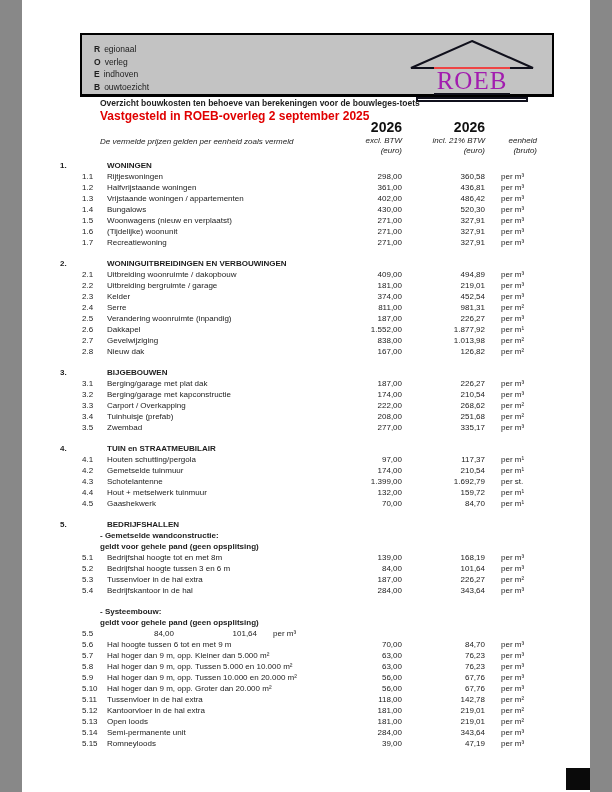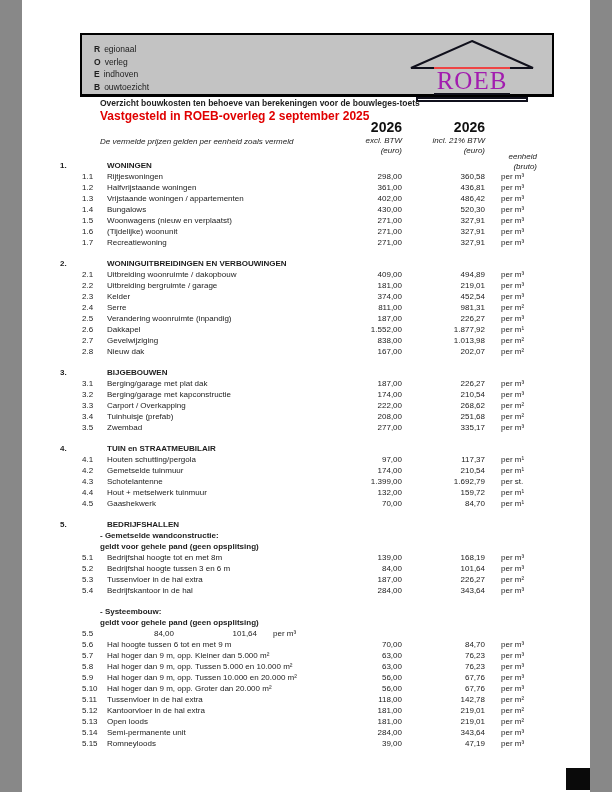--- a/index.html
+++ b/index.html
@@ -22,21 +22,21 @@
   
   .doc-title{position:absolute;left:78px;top:98px;font-size:8.5px;font-weight:bold;color:#1d1d1d;}
   .doc-subtitle{position:absolute;left:78px;top:109px;font-size:12px;font-weight:bold;color:#e00000;}
   .price-note{position:absolute;left:78px;top:137px;font-size:8px;font-style:italic;}
   .colhead{position:absolute;top:119px;text-align:right;}
   .colhead .year{font-size:14px;font-weight:bold;line-height:17px;color:#111;}
   .colhead .lbl{font-size:8px;font-style:italic;line-height:10px;}
   .colhead .sub{font-size:8px;font-style:italic;line-height:10px;}
   .col-excl{left:290px;width:90px;}
   .col-incl{left:373px;width:90px;}
-  .col-unit{left:445px;width:70px;top:152px;}
+  .col-unit{left:445px;width:70px;top:136px;}
 
   
   .cost-table{position:absolute;left:0;top:160px;width:612px;font-size:8px;line-height:11px;}
   .sec-row{display:flex;padding-left:38px;font-weight:bold;color:#1d1d1d;}
   .sec-num{width:47px;}
   .note{padding-left:78px;font-weight:bold;color:#1d1d1d;}
   .note2{}
   .row{display:flex;padding-left:60px;}
   .c-num{width:25px;}
   .c-desc{width:228px;}
@@ -192,21 +192,21 @@
         <span class="c-num">2.7</span>
         <span class="c-desc">Gevelwijziging</span>
         <span class="c-excl">838,00</span>
         <span class="c-incl">1.013,98</span>
         <span class="c-unit">per m²</span>
       </div>
       <div class="row">
         <span class="c-num">2.8</span>
         <span class="c-desc">Nieuw dak</span>
         <span class="c-excl">167,00</span>
-        <span class="c-incl">202,07</span>
+        <span class="c-incl">126,82</span>
         <span class="c-unit">per m²</span>
       </div>
       <div class="gap"></div>
       <div class="sec-row">
         <span class="sec-num">3.</span>
         <span class="sec-title">BIJGEBOUWEN</span>
       </div>
       <div class="row">
         <span class="c-num">3.1</span>
         <span class="c-desc">Berging/garage met plat dak</span>

